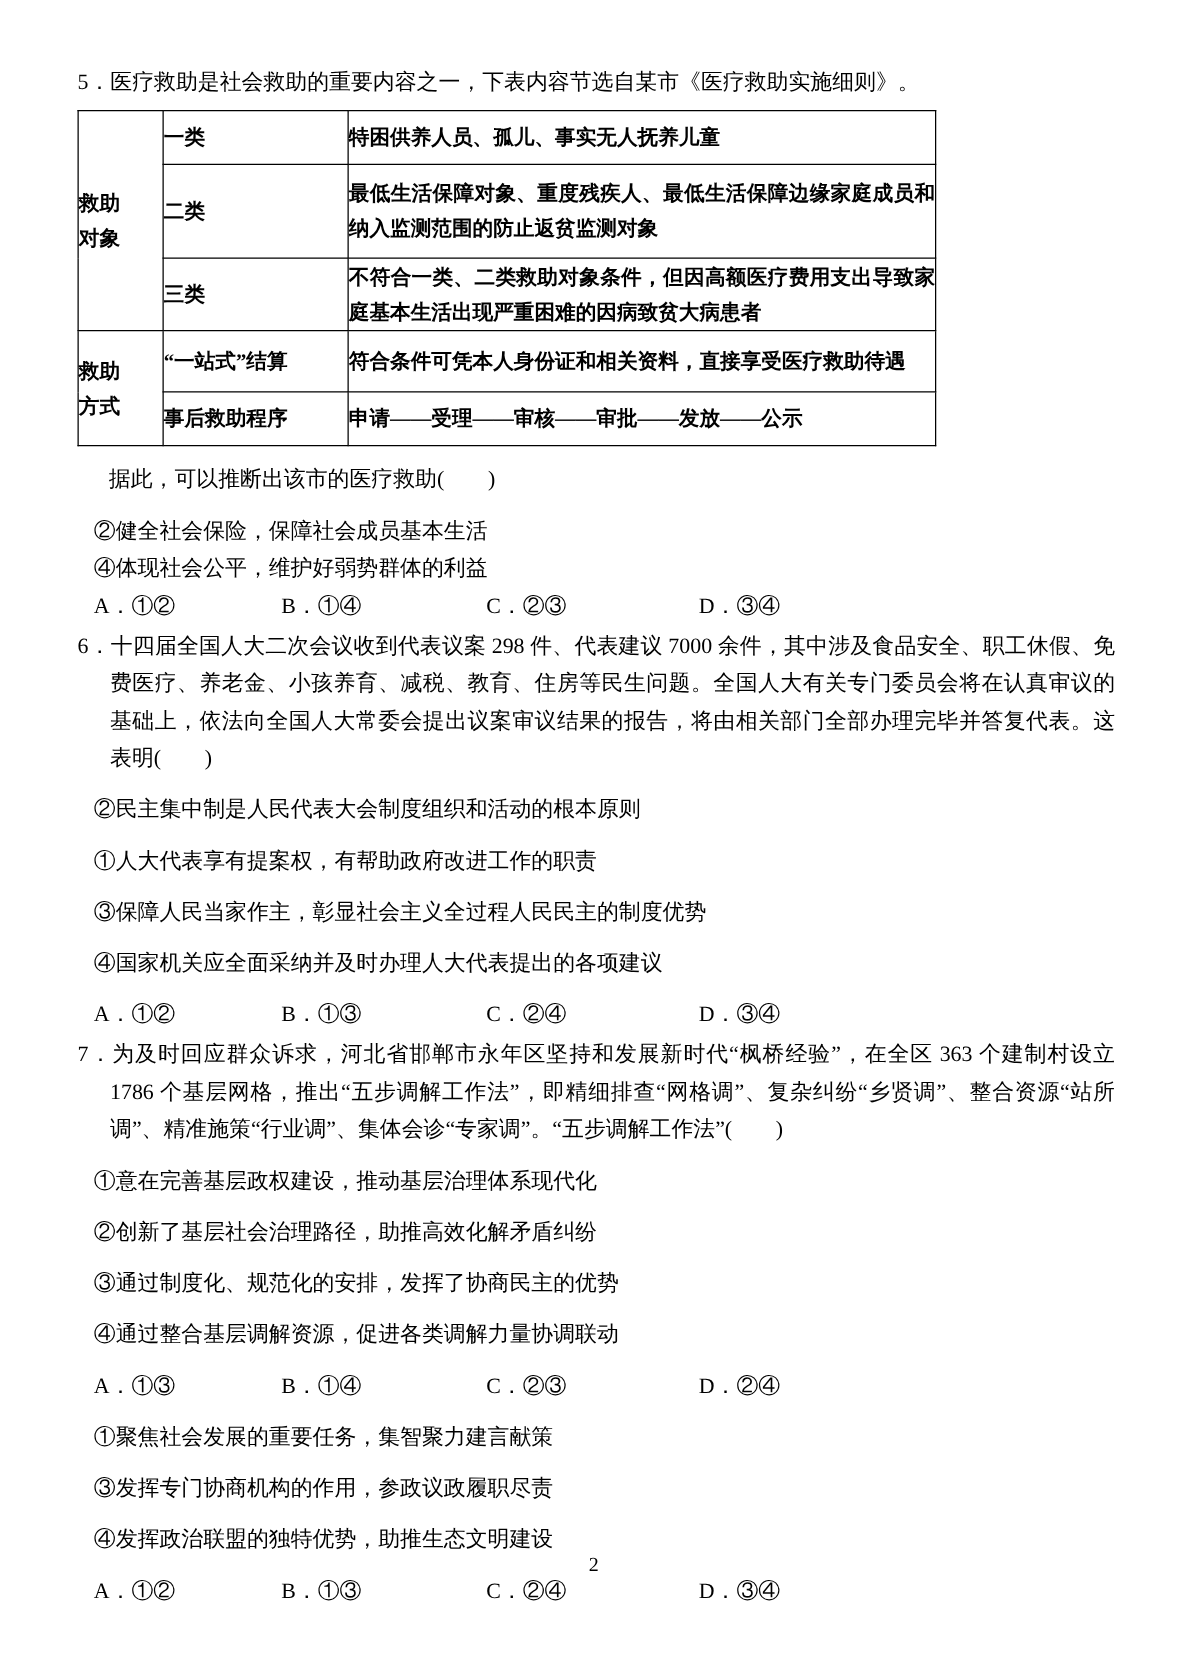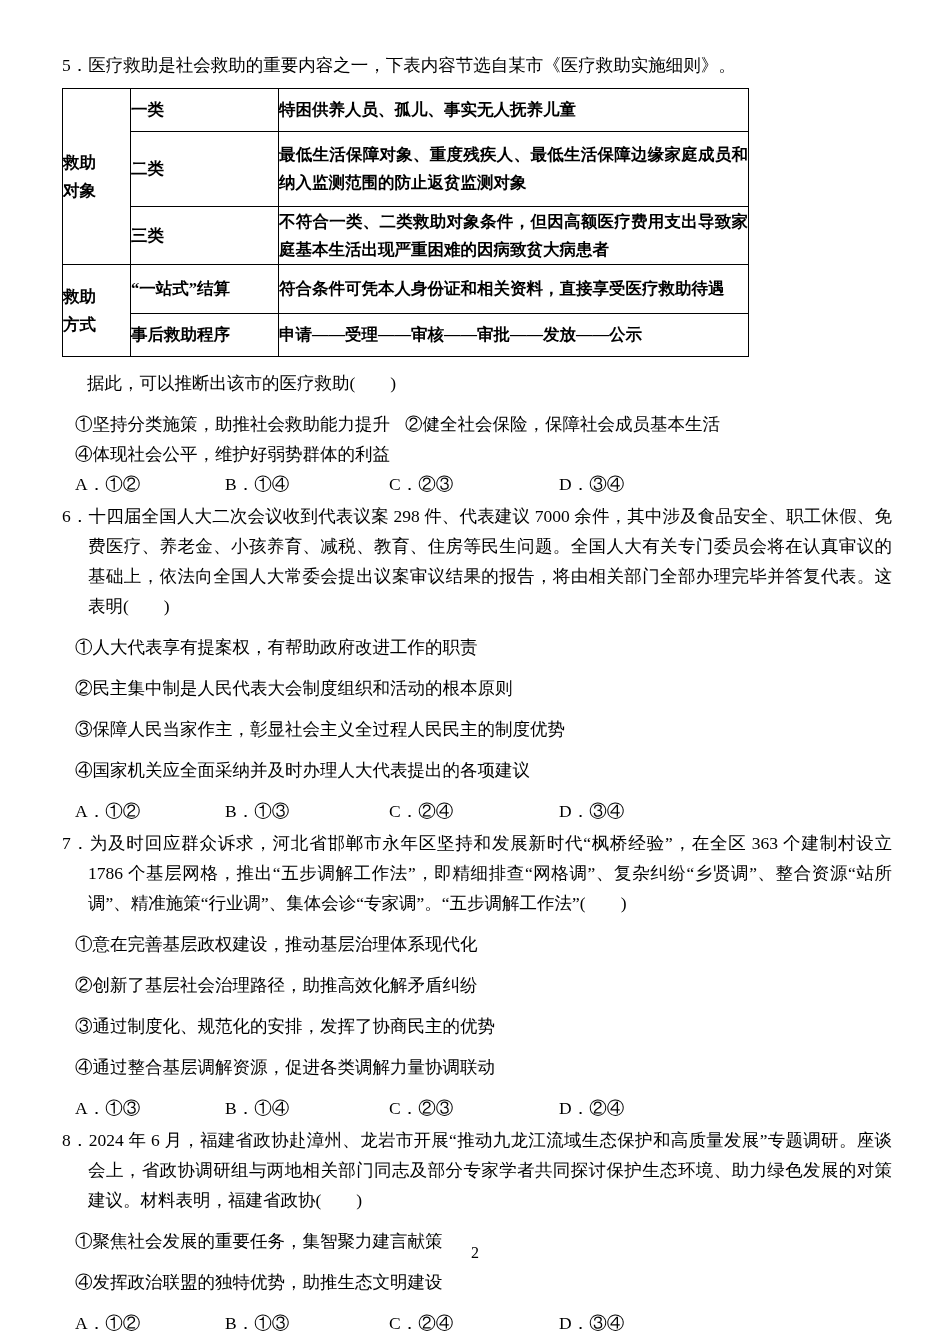--- a/index.html
+++ b/index.html
@@ -71,38 +71,37 @@
         </tr>
         <tr class="r5">
           <td class="lbl">事后救助程序</td>
           <td class="ct">申请——受理——审核——审批——发放——公示</td>
         </tr>
       </tbody>
     </table>
 
     <p class="line plain indent25">据此，可以推断出该市的医疗救助(　　)</p>
     <div class="line pair">
-      <span>①坚持分类施策，助推社会救助能力提升</span>
         <span>②健全社会保险，保障社会成员基本生活</span>
     </div>
     <div class="line pair">
         <span>④体现社会公平，维护好弱势群体的利益</span>
     </div>
     <div class="line choices">
       <span>A．①②</span>
         <span>B．①④</span>
         <span>C．②③</span>
         <span>D．③④</span>
     </div>
   </section>
 
   <section>
     <p class="line stem"><span>6．</span><span>十四届全国人大二次会议收到代表议案 298 件、代表建议 7000 余件，其中涉及食品安全、职工休假、免费医疗、养老金、小孩养育、减税、教育、住房等民生问题。全国人大有关专门委员会将在认真审议的基础上，依法向全国人大常委会提出议案审议结果的报告，将由相关部门全部办理完毕并答复代表。这表明(　　)</span></p>
+    <p class="line plain item">②民主集中制是人民代表大会制度组织和活动的根本原则</p>
     <p class="line plain item">①人大代表享有提案权，有帮助政府改进工作的职责</p>
-    <p class="line plain item">②民主集中制是人民代表大会制度组织和活动的根本原则</p>
     <p class="line plain item">③保障人民当家作主，彰显社会主义全过程人民民主的制度优势</p>
     <p class="line plain item">④国家机关应全面采纳并及时办理人大代表提出的各项建议</p>
     <div class="line choices">
       <span>A．①②</span>
         <span>B．①③</span>
         <span>C．②④</span>
         <span>D．③④</span>
     </div>
   </section>
 
@@ -114,22 +113,22 @@
     <p class="line plain item">④通过整合基层调解资源，促进各类调解力量协调联动</p>
     <div class="line choices">
       <span>A．①③</span>
         <span>B．①④</span>
         <span>C．②③</span>
         <span>D．②④</span>
     </div>
   </section>
 
   <section>
-    <p class="line stem"><span>8．</span><span>2024 年 6 月，福建省政协赴漳州、龙岩市开展“推动九龙江流域生态保护和高质量发展”专题调研。座谈会上，省政协调研组与两地相关部门同志及部分专家学者共同探讨保护生态环境、助力绿色发展的对策建议。材料表明，福建省政协(　　)</span></p>
     <p class="line plain item">①聚焦社会发展的重要任务，集智聚力建言献策</p>
+    <p class="line plain item">③发挥专门协商机构的作用，参政议政履职尽责</p>
     <p class="line plain item">④发挥政治联盟的独特优势，助推生态文明建设</p>
     <div class="line choices">
       <span>A．①②</span>
         <span>B．①③</span>
         <span>C．②④</span>
         <span>D．③④</span>
     </div>
   </section>
 
   <div class="pageno">2</div>

